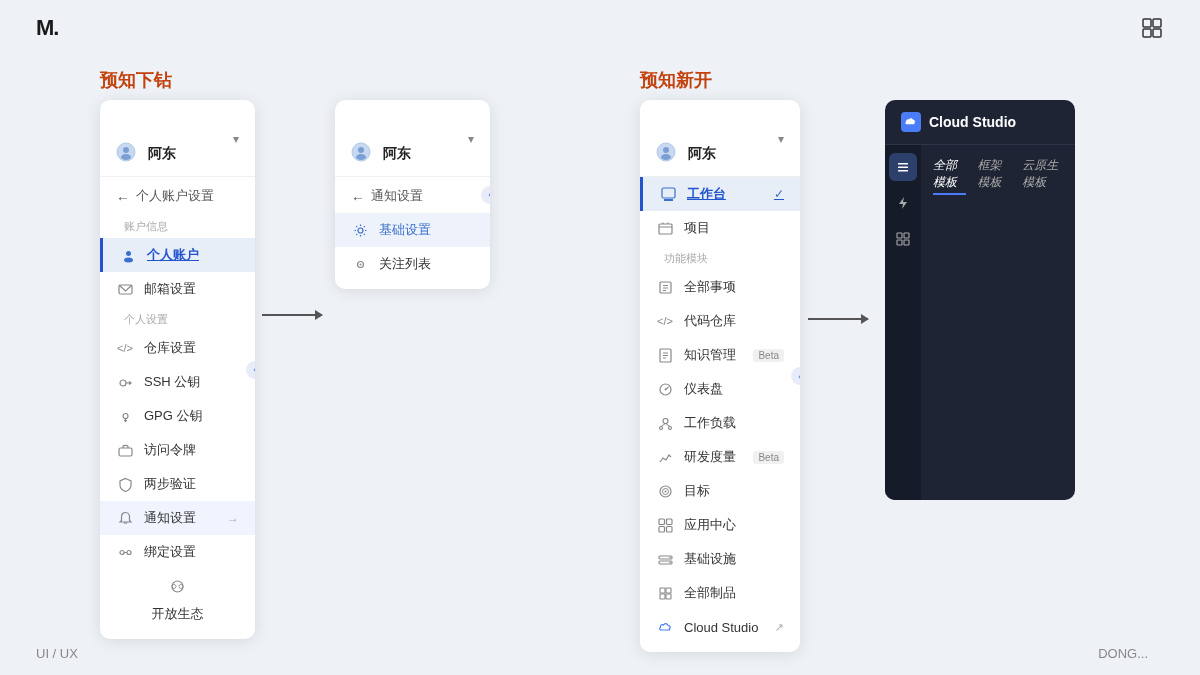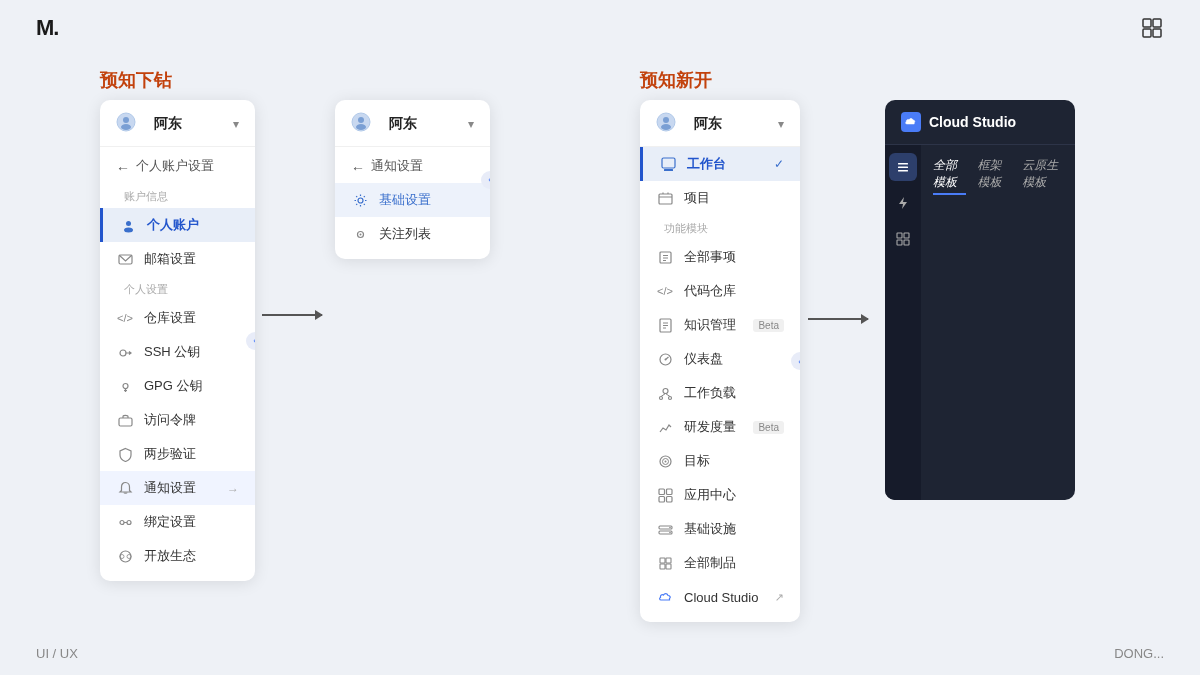--- a/index.html
+++ b/index.html
@@ -46,21 +46,21 @@
     .section-title {
       font-size: 18px;
       font-weight: 700;
       color: #c2410c;
       margin-bottom: 16px;
     }
 
     
     .bottom-bar {
       position: absolute;
-      bottom: 0; left: 0; right: 0;
+      bottom: 0; left: 0; right: 16px;
       height: 44px;
       display: flex;
       align-items: center;
       justify-content: space-between;
       padding: 0 36px;
     }
 
     .bottom-label {
       font-size: 13px;
       color: #888;
@@ -105,21 +105,22 @@
       display: flex;
       align-items: center;
       justify-content: space-between;
       padding: 12px 16px 10px 16px;
       border-bottom: 1px solid #f0f0f0;
     }
 
     .panel-header-left {
       display: flex;
       align-items: center;
-      gap: 18px;
+      gap: 12px;
+      margin-top: 30px;
     }
 
     .panel-username {
       font-size: 14px;
       font-weight: 600;
       color: #222;
     }
 
     .chevron-down {
       font-size: 12px;
@@ -156,20 +157,21 @@
       font-size: 13px;
       color: #333;
       cursor: pointer;
       position: relative;
     }
 
     .menu-item.active {
       background: #e8eef8;
       color: #2255cc;
       border-left: 3px solid #2255cc;
+      text-decoration: underline;
     }
 
     .menu-item.active .item-text {
       color: #2255cc;
       font-weight: 600;
     }
 
     .menu-item.highlighted {
       background: #edf2fb;
     }
@@ -436,21 +438,21 @@
       <span class="item-icon">
         <svg width="15" height="15" viewBox="0 0 15 15">
             <circle cx="4" cy="7.5" r="2" fill="none" stroke="#888" stroke-width="1.2"></circle>
             <circle cx="11" cy="7.5" r="2" fill="none" stroke="#888" stroke-width="1.2"></circle>
             <path d="M6 7.5 L9 7.5" stroke="#888" stroke-width="1.2"></path>
           </svg>
       </span>
       <span class="item-text">绑定设置</span>
     </div>
 
-    <div class="menu-item" style="margin-bottom:8px;">
+    <div class="menu-item" style="margin-bottom:8px;flex-direction:column;">
       <span class="item-icon">
         <svg width="15" height="15" viewBox="0 0 15 15">
             <circle cx="7.5" cy="7.5" r="5.5" fill="none" stroke="#888" stroke-width="1.2"></circle>
             <circle cx="4" cy="7.5" r="2" fill="none" stroke="#888" stroke-width="0.8"></circle>
             <circle cx="11" cy="7.5" r="2" fill="none" stroke="#888" stroke-width="0.8"></circle>
           </svg>
       </span>
       <span class="item-text">开放生态</span>
     </div>
 

